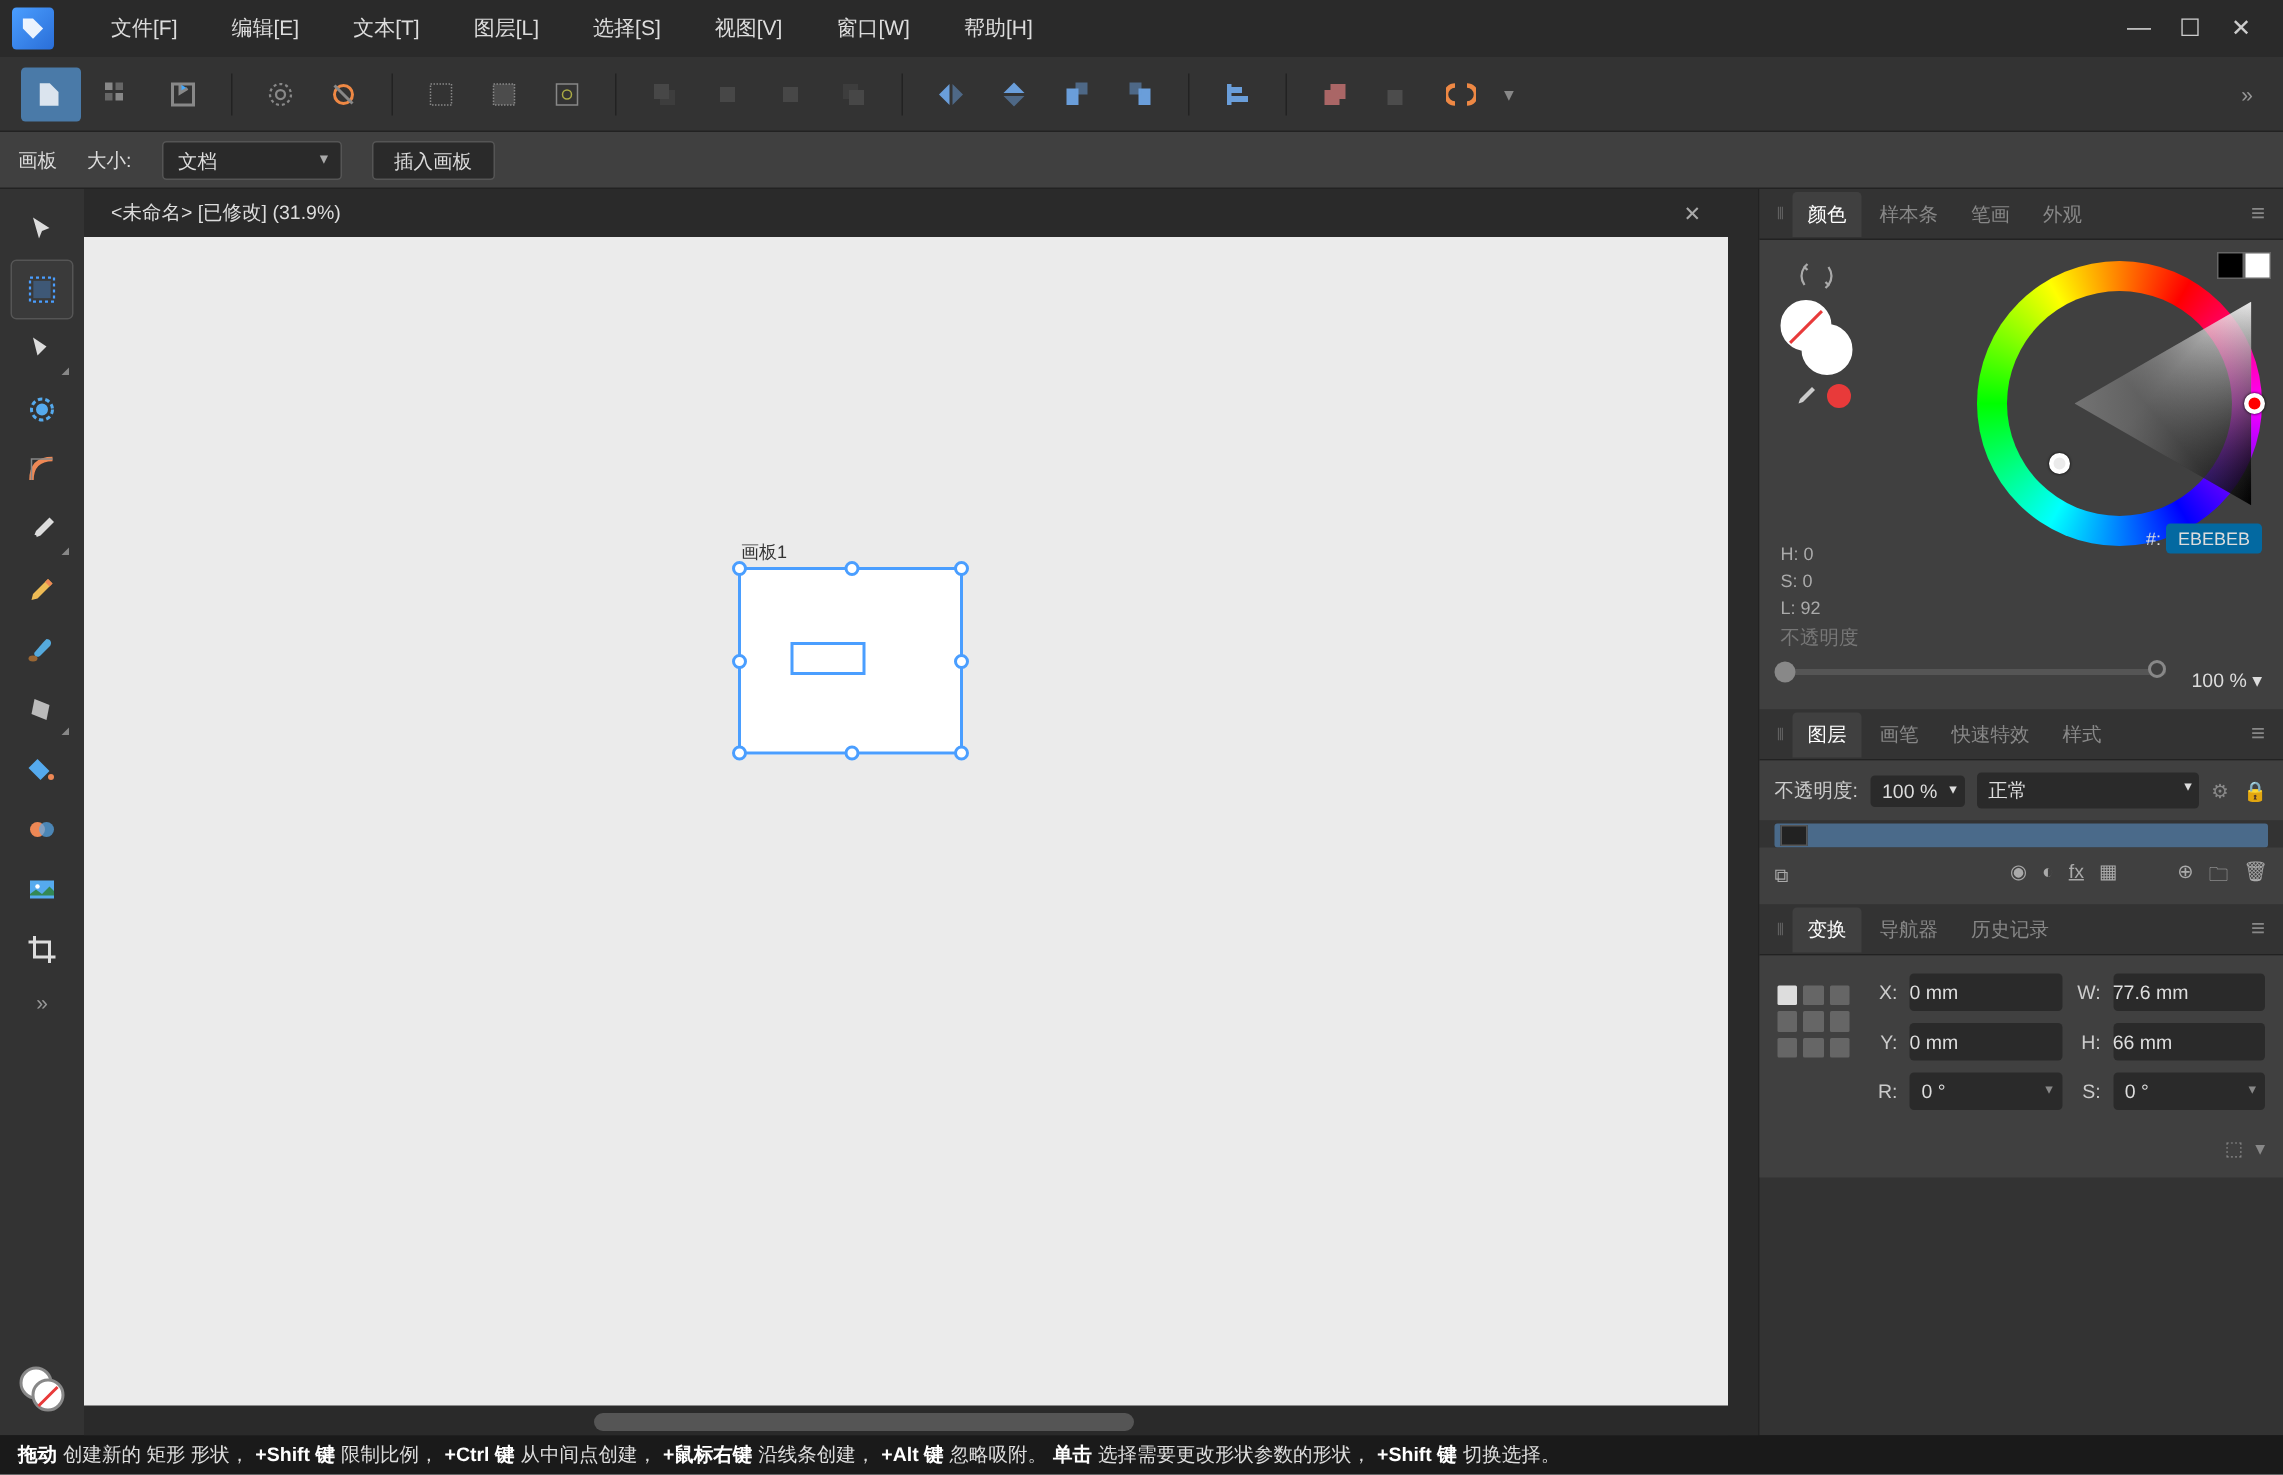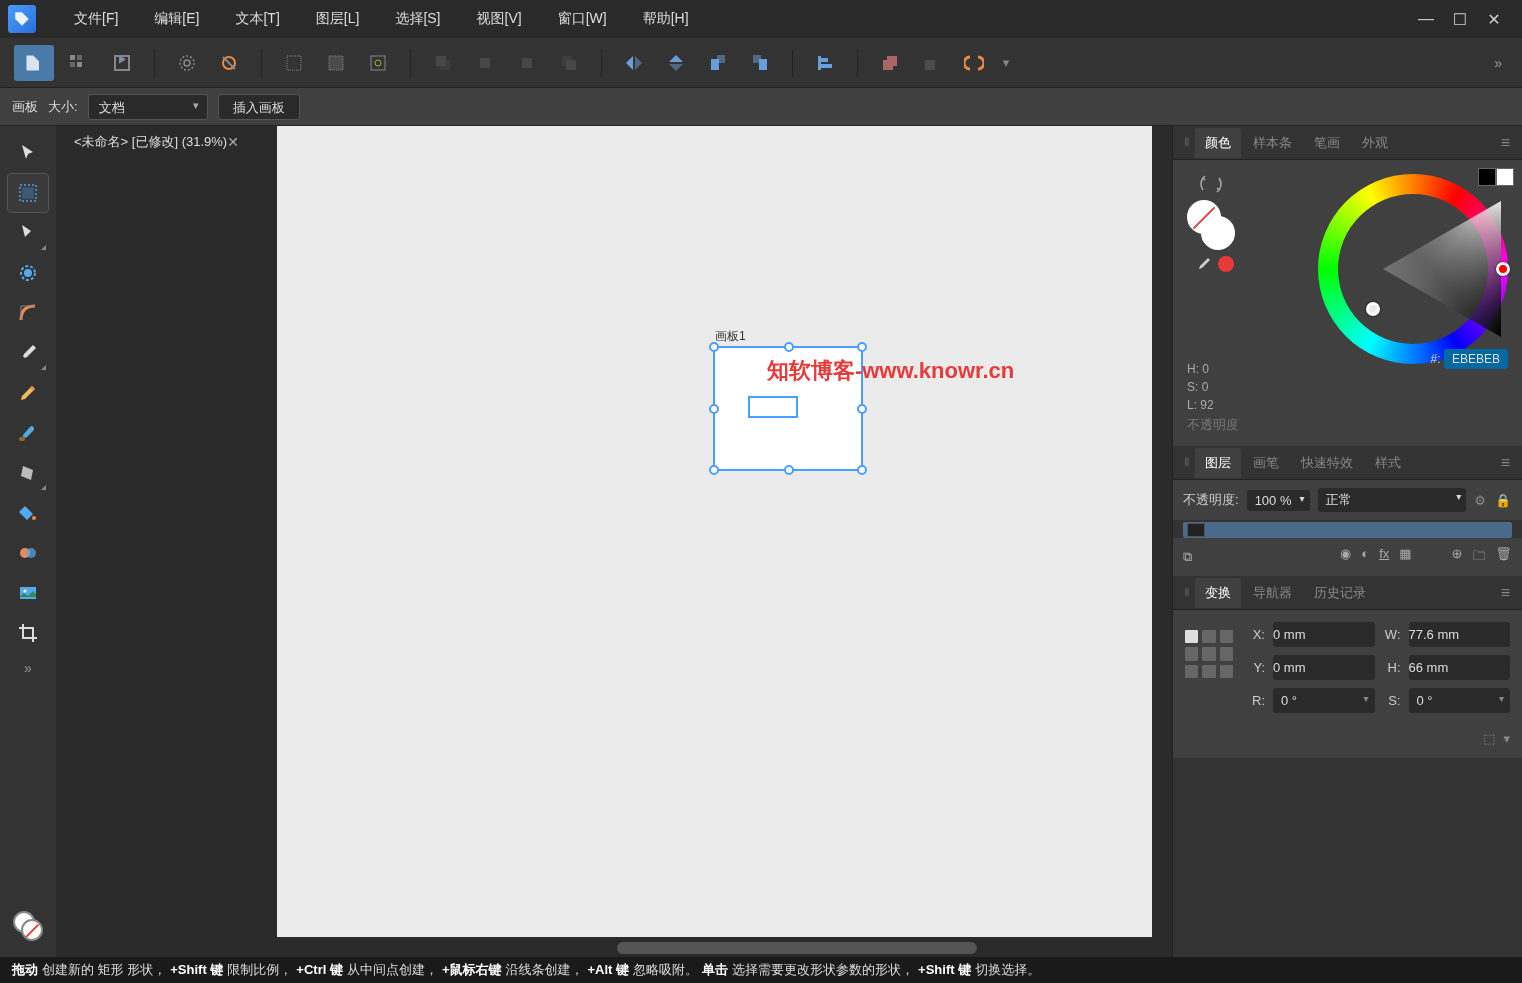--- a/index.html
+++ b/index.html
@@ -8,31 +8,31 @@
 .app-icon{width:28px;height:28px;background:linear-gradient(135deg,#4a9eff,#2a6ed8);border-radius:3px;margin-right:20px;display:flex;align-items:center;justify-content:center}
 .app-icon svg{width:18px;height:18px}
 .menu-item{padding:0 18px;height:100%;display:flex;align-items:center;color:#ddd;font-size:14px;cursor:pointer}
 .win-ctrl{margin-left:auto;display:flex;gap:18px;padding-right:12px}
 .win-btn{width:16px;height:16px;color:#ccc;cursor:pointer;display:flex;align-items:center;justify-content:center;font-size:16px}
 .toolbar{height:50px;background:#333;display:flex;align-items:center;padding:0 14px;gap:4px;border-bottom:1px solid #222}
 .tb-btn{width:40px;height:36px;display:flex;align-items:center;justify-content:center;border-radius:3px;cursor:pointer;position:relative}
 .tb-btn.active{background:#4a7aa8}
 .tb-sep{width:1px;height:28px;background:#222;margin:0 8px}
 .tb-group{display:flex;gap:2px}
-.contextbar{height:38px;background:#404040;display:flex;align-items:center;padding:0 12px;gap:10px;font-size:13px;border-bottom:1px solid #222}
+.contextbar{height:38px;background:#404040;display:flex;align-items:center;padding:0 12px;gap:20px;font-size:13px;border-bottom:1px solid #222}
 .ctx-label{color:#ddd}
 .ctx-select{background:#2a2a2a;border:1px solid #555;color:#ddd;padding:4px 34px 4px 10px;border-radius:3px;height:26px;cursor:pointer;position:relative;min-width:120px}
 .ctx-select::after{content:"▾";position:absolute;right:8px;top:4px;font-size:11px;color:#aaa}
 .ctx-btn{background:#2a2a2a;border:1px solid #555;color:#ddd;padding:4px 14px;border-radius:3px;height:26px;cursor:pointer}
 .main{flex:1;display:flex;overflow:hidden}
 .tools{width:56px;background:#333;display:flex;flex-direction:column;align-items:center;padding-top:8px;gap:2px}
 .tool{width:40px;height:38px;display:flex;align-items:center;justify-content:center;border-radius:3px;cursor:pointer;position:relative}
 .tool.active{background:#3a3a3a;outline:1px solid #555}
 .tool-more{position:absolute;bottom:2px;right:2px;width:0;height:0;border-right:5px solid #888;border-top:5px solid transparent}
-.workspace{flex:1;display:flex;flex-direction:row;background:#2a2a2a}
+.workspace{flex:1;display:flex;flex-direction:column;background:#2a2a2a}
 .doc-tabs{height:32px;background:#2a2a2a;display:flex;align-items:center;padding:0 18px}
 .doc-tab{display:flex;align-items:center;gap:8px;color:#ddd;font-size:13px}
 .doc-close{color:#aaa;cursor:pointer;margin-left:auto;margin-right:20px;font-size:14px}
 .canvas-area{flex:1;background:#2a2a2a;position:relative;overflow:hidden}
 .canvas-bg{position:absolute;left:0;top:0;right:20px;bottom:20px;background:#ebebeb}
 .artboard{position:absolute;left:436px;top:220px;width:150px;height:125px;background:#fff;border:2px solid #4a9eff}
 .artboard-label{position:absolute;left:438px;top:202px;font-size:12px;color:#333}
 .sel-handle{position:absolute;width:10px;height:10px;background:#fff;border:2px solid #4a9eff;border-radius:50%}
 .inner-rect{position:absolute;left:33px;top:48px;width:50px;height:22px;border:2px solid #4a9eff;background:#fff}
 .watermark{position:absolute;left:490px;top:230px;color:#e83a3a;font-size:22px;font-weight:bold;white-space:nowrap}
@@ -368,21 +368,20 @@
         <div class="inner-rect"></div>
         <div class="sel-handle" style="left:-6px;top:-6px"></div>
         <div class="sel-handle" style="left:69px;top:-6px"></div>
         <div class="sel-handle" style="right:-6px;top:-6px"></div>
         <div class="sel-handle" style="left:-6px;top:56px"></div>
         <div class="sel-handle" style="right:-6px;top:56px"></div>
         <div class="sel-handle" style="left:-6px;bottom:-6px"></div>
         <div class="sel-handle" style="left:69px;bottom:-6px"></div>
         <div class="sel-handle" style="right:-6px;bottom:-6px"></div>
       </div>
-      <div class="watermark">知软博客-www.knowr.cn</div>
       <div class="scrollbar-h">
           <div class="scrollbar-h-thumb"></div>
         </div>
       <div class="scrollbar-v"></div>
     </div>
   </div>
 
   <div class="panels">
 
     <div class="panel-tabs">
@@ -426,20 +425,27 @@
           <div>S: 0</div>
           <div>L: 92</div>
       </div>
       <div class="hex-info">
         <span>#:</span> <span style="background:#0369a1;padding:3px 8px;border-radius:3px">EBEBEB</span>
       </div>
     </div>
     <div class="opacity-row">
       <span class="opacity-label">不透明度</span>
     </div>
+    <div class="opacity-row" style="padding-top:0">
+      <div class="slider">
+        <div class="slider-thumb" style="left:-4px"></div>
+        <div class="slider-end"></div>
+      </div>
+      <span class="opacity-val"><span>100 %</span> ▾</span>
+    </div>
 
     <div class="panel-tabs">
       <div class="panel-grip">⦀</div>
       <div class="panel-tab active">图层</div>
       <div class="panel-tab">画笔</div>
       <div class="panel-tab">快速特效</div>
       <div class="panel-tab">样式</div>
       <div class="panel-menu">≡</div>
     </div>
     <div class="layers-body">

